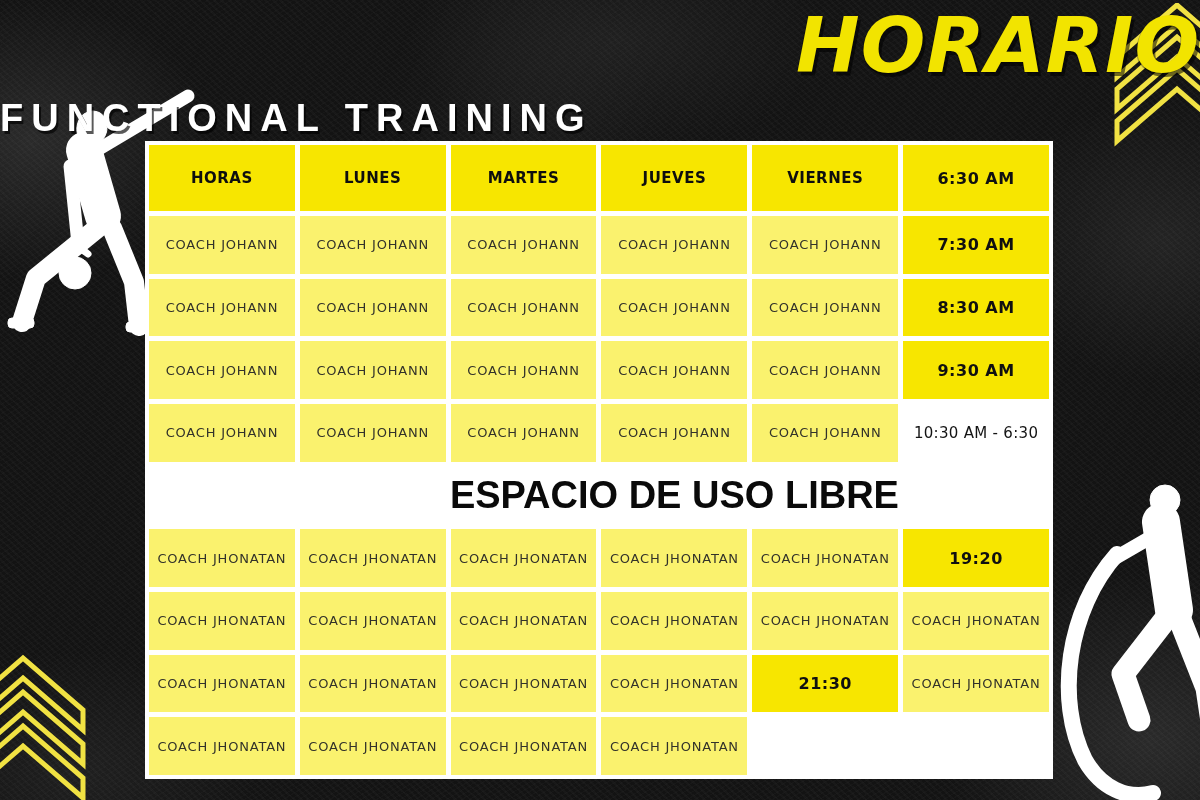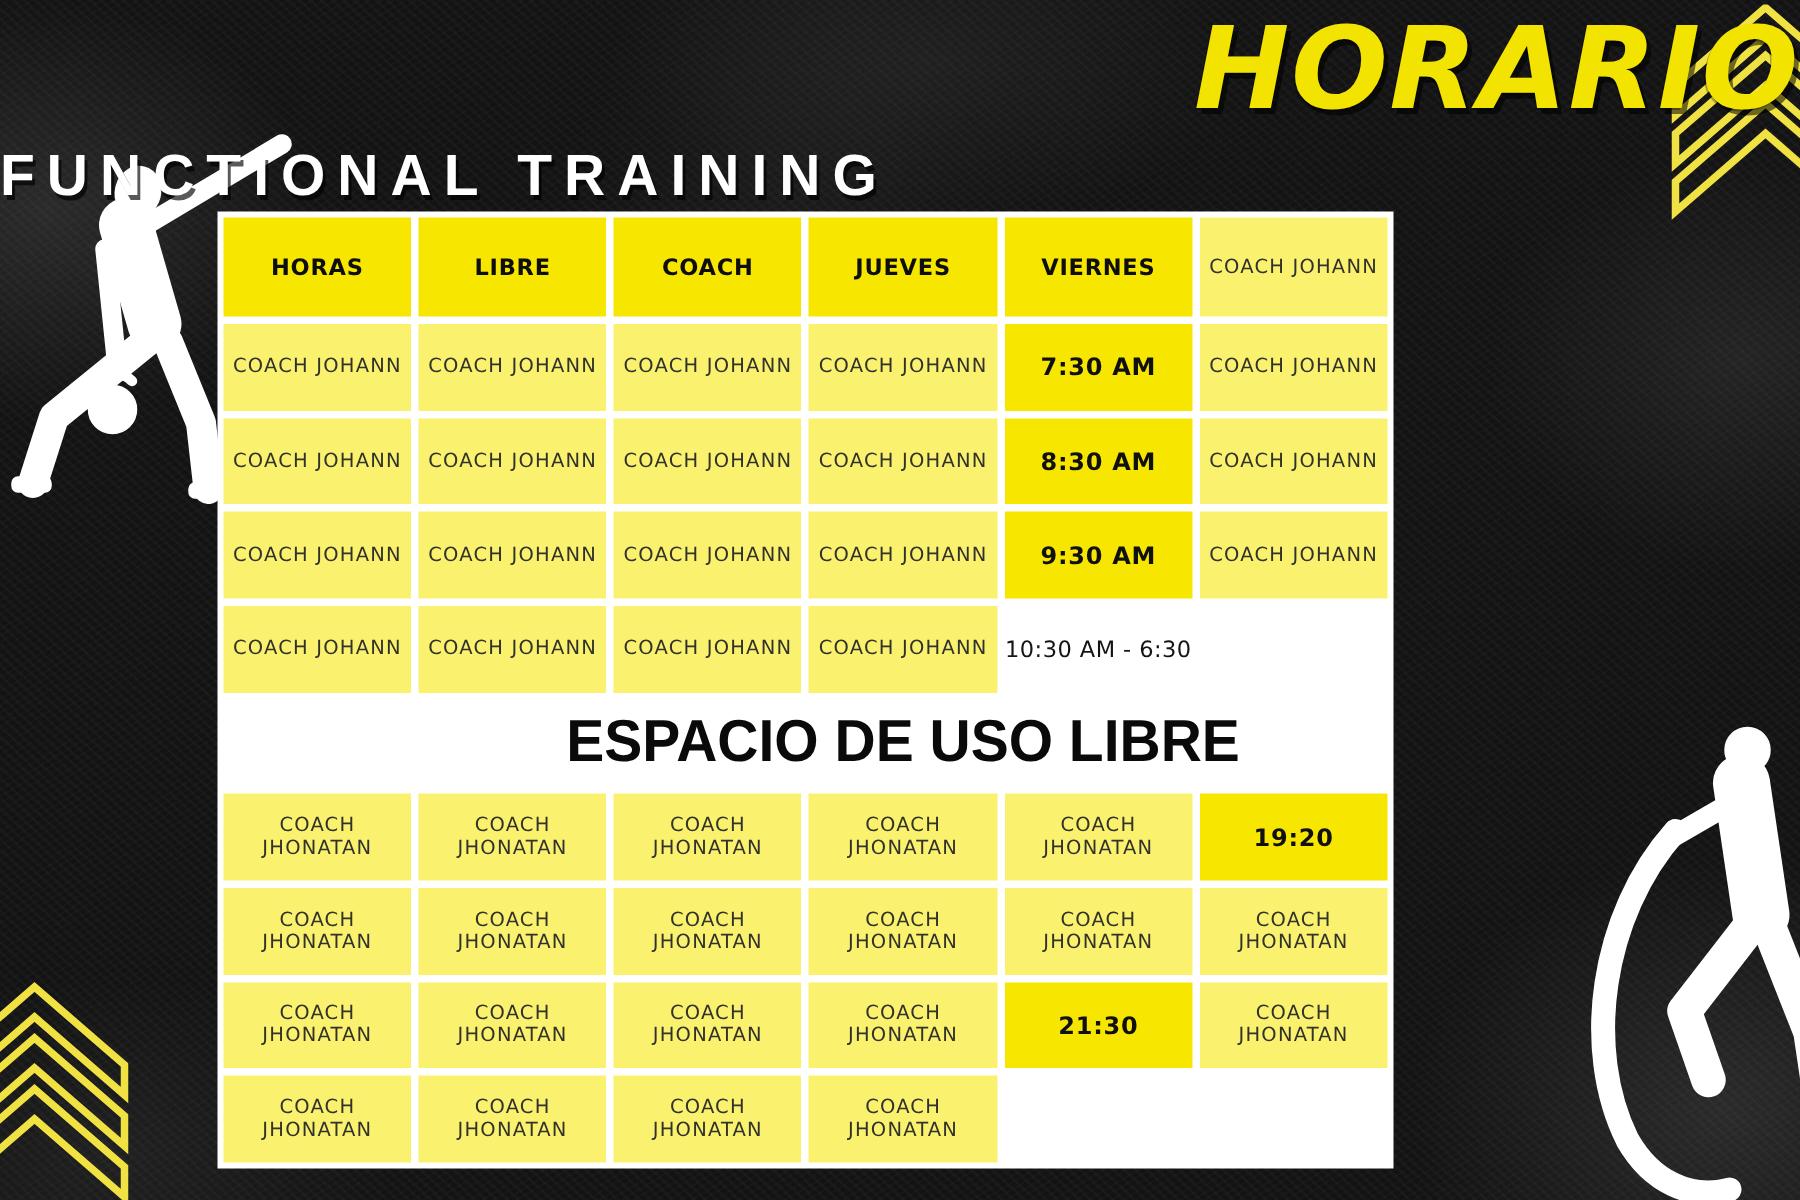--- a/index.html
+++ b/index.html
@@ -26,21 +26,21 @@
   }
   .subtitle{
     position:absolute;top:99px;left:0;width:100%;text-align:left;
     font-family:"Liberation Sans", sans-serif;
     font-weight:bold;font-size:38px;line-height:1;
     color:#ffffff;letter-spacing:8px;
     text-shadow:2px 3px 0 rgba(0,0,0,.65);
     transform:scaleY(1.02);
   }
   .schedule{
-    position:absolute;left:145px;top:141px;width:784px;height:638px;
+    position:absolute;left:145px;top:141px;width:908px;height:638px;
     box-sizing:border-box;background:#ffffff;padding:4px;
     display:grid;grid-template-columns:repeat(6,1fr);
     grid-template-rows:66px repeat(9,1fr);gap:5px;
   }
   .cell{display:flex;align-items:center;justify-content:center;text-align:center;}
   .th{
     background:#f7e600;font-weight:bold;font-size:15px;color:#0e0e0e;letter-spacing:.5px;
   }
   .time{
     background:#f7e600;font-weight:bold;font-size:16px;color:#101010;letter-spacing:.5px;
@@ -99,24 +99,25 @@
     <path class="chev" d="M0 60 L60 8 L120 60 L120 80 L60 28 L0 80 Z"></path>
     <path class="chev" d="M0 94 L60 42 L120 94 L120 114 L60 62 L0 114 Z"></path>
     <path class="chev" d="M0 128 L60 76 L120 128 L120 148 L60 96 L0 148 Z"></path>
   </svg>
 
   <div class="title">HORARIO</div>
   <div class="subtitle">FUNCTIONAL TRAINING</div>
 
   <div class="schedule">
       <div class="cell th">HORAS</div>
-      <div class="cell th">LIBRE</div>
-      <div class="cell th">COACH</div>
+      <div class="cell th">LUNES</div>
+      <div class="cell th">MARTES</div>
       <div class="cell th">JUEVES</div>
       <div class="cell th">VIERNES</div>
+      <div class="cell time">6:30 AM</div>
       <div class="cell coach">COACH JOHANN</div>
       <div class="cell coach">COACH JOHANN</div>
       <div class="cell coach">COACH JOHANN</div>
       <div class="cell coach">COACH JOHANN</div>
       <div class="cell coach">COACH JOHANN</div>
       <div class="cell time">7:30 AM</div>
       <div class="cell coach">COACH JOHANN</div>
       <div class="cell coach">COACH JOHANN</div>
       <div class="cell coach">COACH JOHANN</div>
       <div class="cell coach">COACH JOHANN</div>

